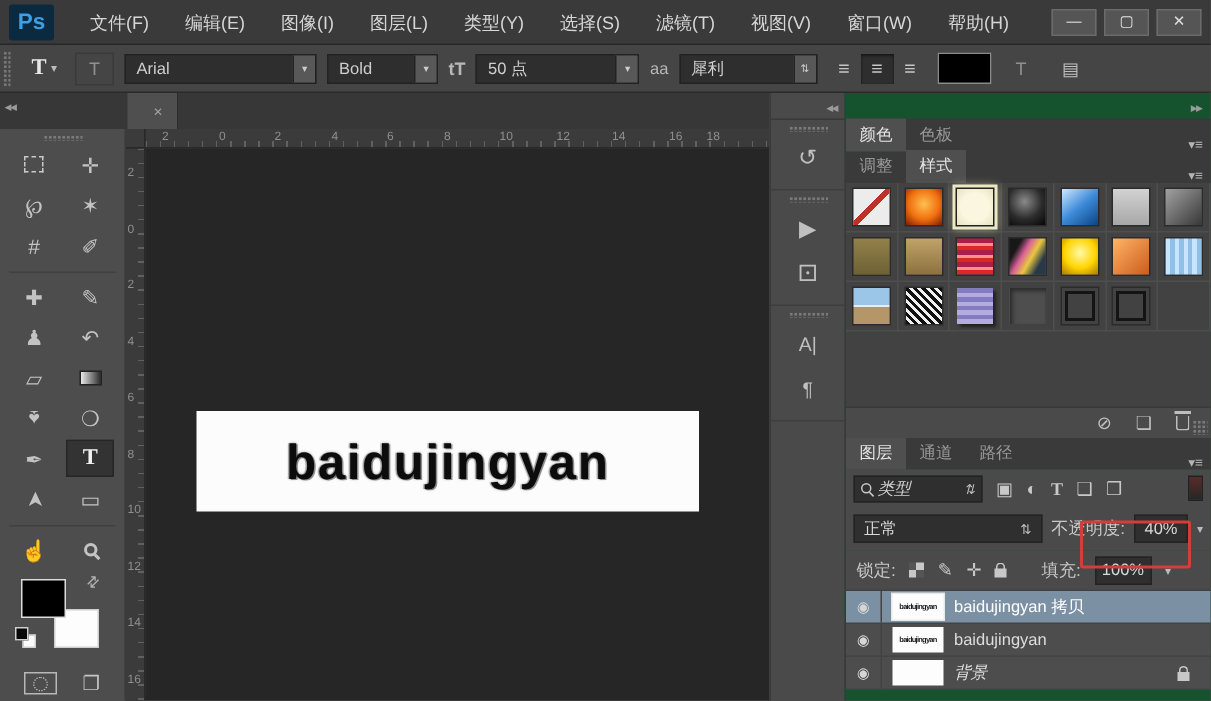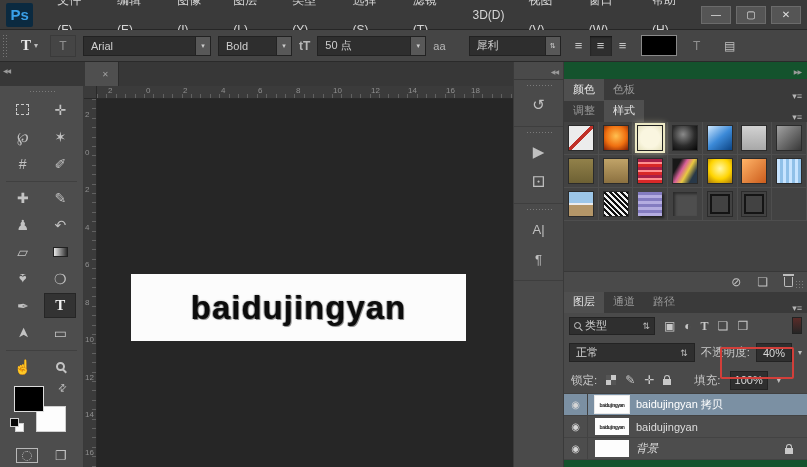--- a/index.html
+++ b/index.html
@@ -108,21 +108,21 @@
   .sempty { height:50px; background:#424242; }
   .sfooter { height:21px; background:#4a4a4a; border-top:1px solid #383838; display:flex;
     align-items:center; justify-content:flex-end; gap:16px; padding-right:14px; }
   .sfooter .fic { color:#c0c0c0; font-size:12px; line-height:1; }
   .trash { width:9px; height:10px; border:1px solid #bdbdbd; border-top:none; border-radius:0 0 2px 2px; position:relative; }
   .trash::before { content:""; position:absolute; top:-3px; left:-2px; right:-2px; height:2px; background:#bdbdbd; }
   .cgrip { position:absolute; right:2px; bottom:2px; width:10px; height:10px;
     background-image:radial-gradient(#7a7a7a 1px, transparent 1px); background-size:3px 3px; }
   
   .lfilter { height:25px; display:flex; align-items:center; gap:9px; padding:0 5px; background:#4a4a4a; }
-  .fwell { width:86px; height:18px; background:#2f2f2f; border:1px solid #232323; display:flex; align-items:center; gap:4px; padding:0 4px; }
+  .fwell { width:86px; height:18px; background:#2f2f2f; border:1px solid #232323; display:flex; align-items:center; gap:4px; padding:0 4px;font-style:italic; }
   .searchic { position:relative; width:7px; height:7px; border:1px solid #c8c8c8; border-radius:50%; flex:none; }
   .searchic::after { content:""; position:absolute; right:-3px; bottom:-2px; width:4px; height:1px; background:#c8c8c8; transform:rotate(45deg); }
   .fwell .v { color:#d0d0d0; font-size:11px; flex:1; }
   .spin { color:#bbb; font-size:9px; }
   .fic2 { color:#c8c8c8; font-size:12px; line-height:1; }
   .ltoggle { margin-left:auto; width:10px; height:17px; border:1px solid #222;
     background:linear-gradient(#5a2b28, #262626); }
   .lblend { height:29px; display:flex; align-items:center; gap:6px; padding:0 5px; background:#4a4a4a; }
   .bwell { width:126px; height:19px; background:#2f2f2f; border:1px solid #232323; display:flex; align-items:center; padding:0 6px; }
   .bwell .v { color:#d8d8d8; font-size:11px; flex:1; }
@@ -156,21 +156,20 @@
 
 <div class="menubar">
   <div class="pslogo">Ps</div>
   <div class="menuitem">文件(F)</div>
   <div class="menuitem">编辑(E)</div>
   <div class="menuitem">图像(I)</div>
   <div class="menuitem">图层(L)</div>
   <div class="menuitem">类型(Y)</div>
   <div class="menuitem">选择(S)</div>
   <div class="menuitem">滤镜(T)</div>
-  <div class="menuitem">3D(D)</div>
   <div class="menuitem">视图(V)</div>
   <div class="menuitem">窗口(W)</div>
   <div class="menuitem">帮助(H)</div>
   <div class="winbtns">
     <div class="winbtn">—</div>
     <div class="winbtn">▢</div>
     <div class="winbtn">✕</div>
   </div>
 </div>
 
@@ -190,21 +189,21 @@
   <div class="sel-well" style="width:74px;">
     <span class="val">Bold</span>
     <span class="dd">▾</span>
   </div>
   <span class="iconlabel">tT</span>
   <div class="sel-well" style="width:109px;">
     <span class="val">50 点</span>
     <span class="dd">▾</span>
   </div>
   <span class="iconlabel" style="font-weight:normal;font-size:11px;">aa</span>
-  <div class="sel-well" style="width:92px;margin-left:16px;">
+  <div class="sel-well" style="width:92px;">
     <span class="val">犀利</span>
     <span class="dd">⇅</span>
   </div>
   <div class="aligngrp">
     <div class="alignbtn">≡</div>
     <div class="alignbtn active">≡</div>
     <div class="alignbtn">≡</div>
   </div>
   <div class="colorswatch"></div>
   <div class="dimbtn" style="border:none;">

